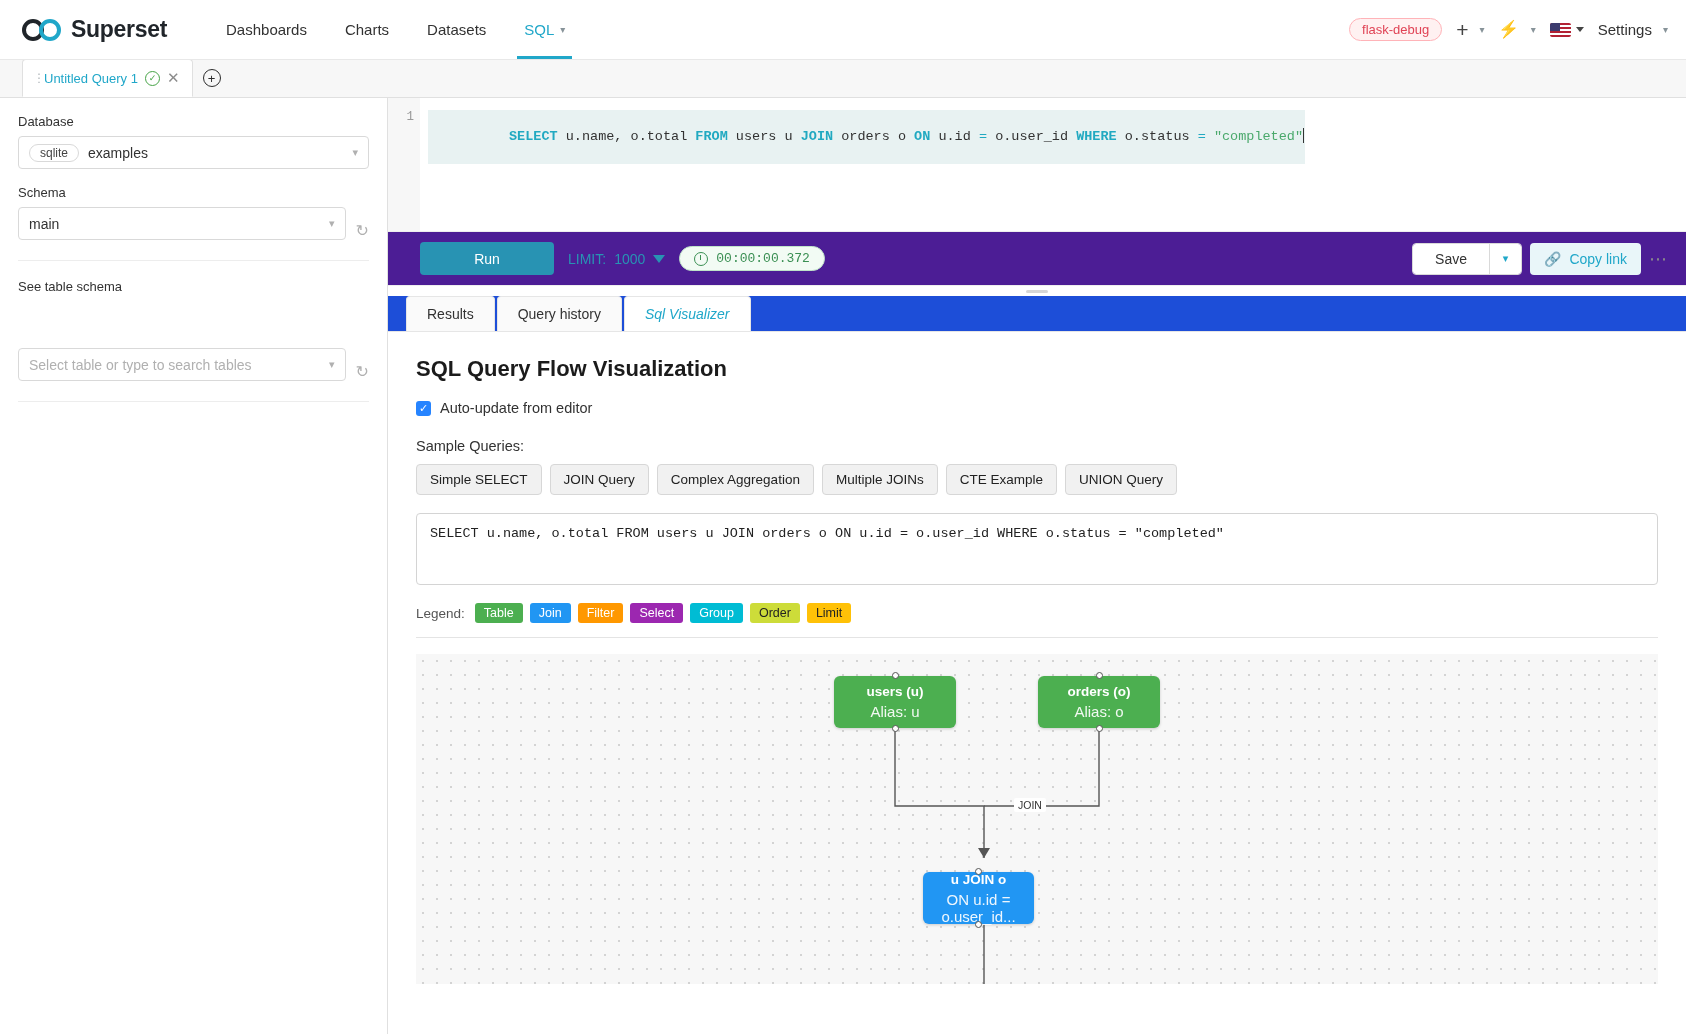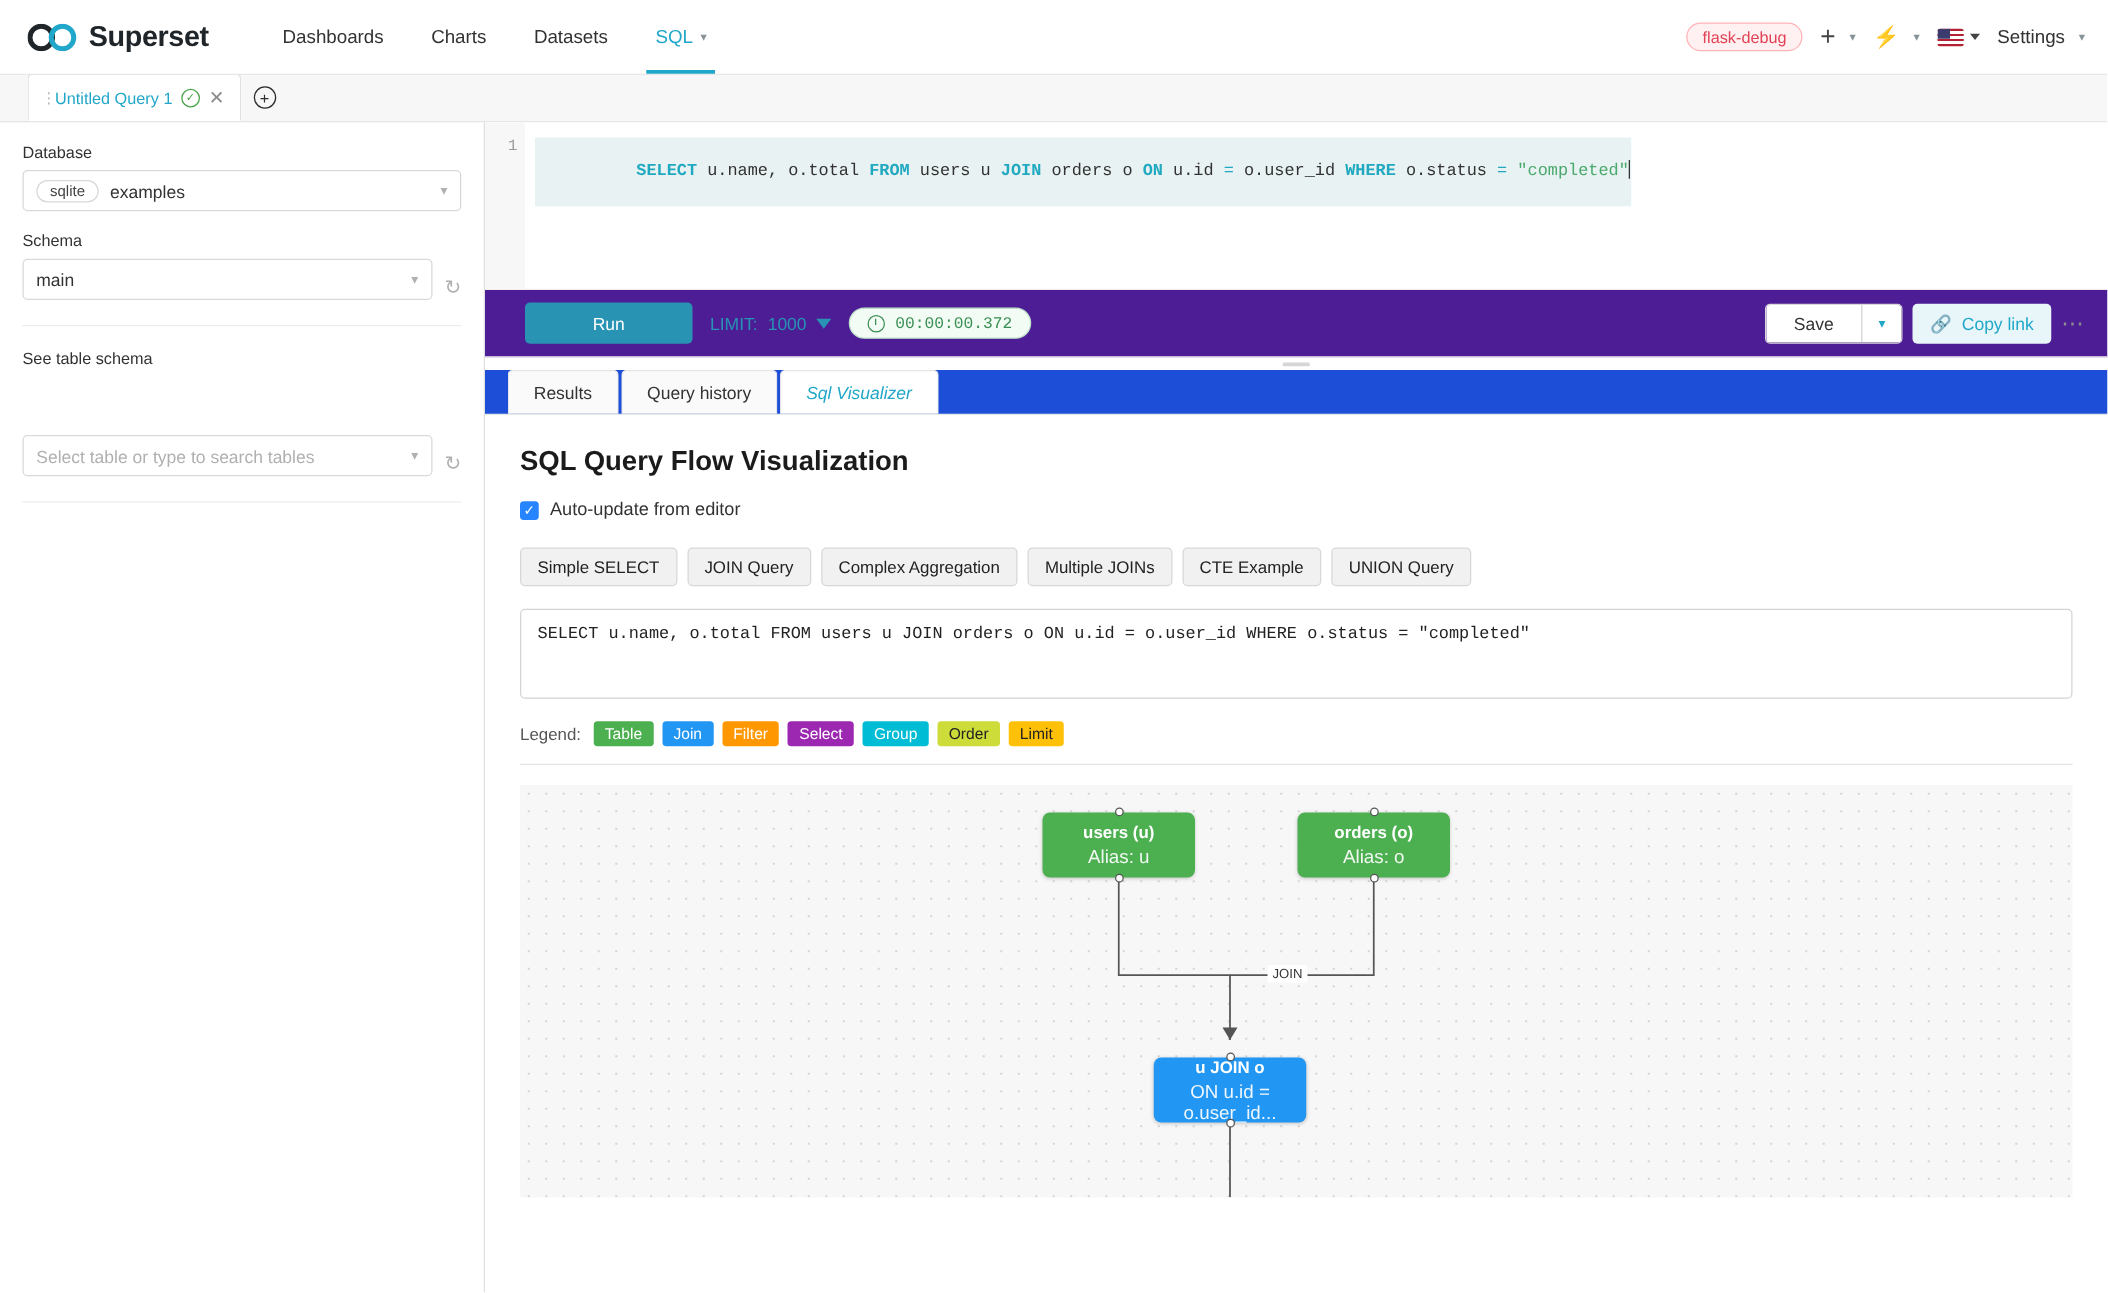--- a/index.html
+++ b/index.html
@@ -348,20 +348,21 @@
     </div>
 
     <div class="vizwrap">
       <h2 class="viz-title">SQL Query Flow Visualization</h2>
 
       <div class="chk-row">
         <span class="chkbox">✓</span>
         <span class="chk-label">Auto-update from editor</span>
       </div>
 
+      <div class="samples-label">Sample Queries:</div>
       <div class="samples">
         <button class="sample-btn">Simple SELECT</button>
         <button class="sample-btn">JOIN Query</button>
         <button class="sample-btn">Complex Aggregation</button>
         <button class="sample-btn">Multiple JOINs</button>
         <button class="sample-btn">CTE Example</button>
         <button class="sample-btn">UNION Query</button>
       </div>
 
       <textarea class="sqlbox" style="">SELECT u.name, o.total FROM users u JOIN orders o ON u.id = o.user_id WHERE o.status = "completed"</textarea>
@@ -394,21 +395,21 @@
           <span class="handle bot"></span>
         </div>
 
         <div class="node" style="left:622px;top:22px;width:122px;height:52px;background:#4caf50">
           <span class="handle top"></span>
           <span class="ttl">orders (o)</span>
           <span class="sub">Alias: o</span>
           <span class="handle bot"></span>
         </div>
 
-        <div class="node" style="left:507px;top:218px;width:122px;height:52px;background:#2196f3">
+        <div class="node" style="left:507px;top:218px;width:111px;height:52px;background:#2196f3">
           <span class="handle top"></span>
           <span class="ttl">u JOIN o</span>
           <span class="sub">ON u.id = o.user_id...</span>
           <span class="handle bot"></span>
         </div>
       </div>
     </div>
   </div>
 </div>
 

